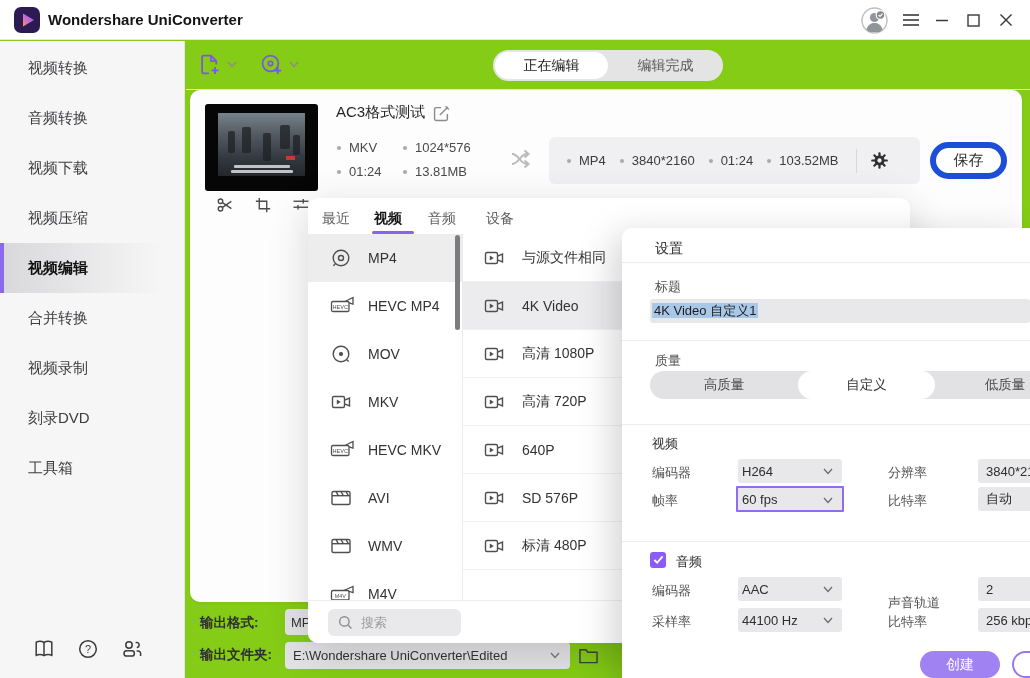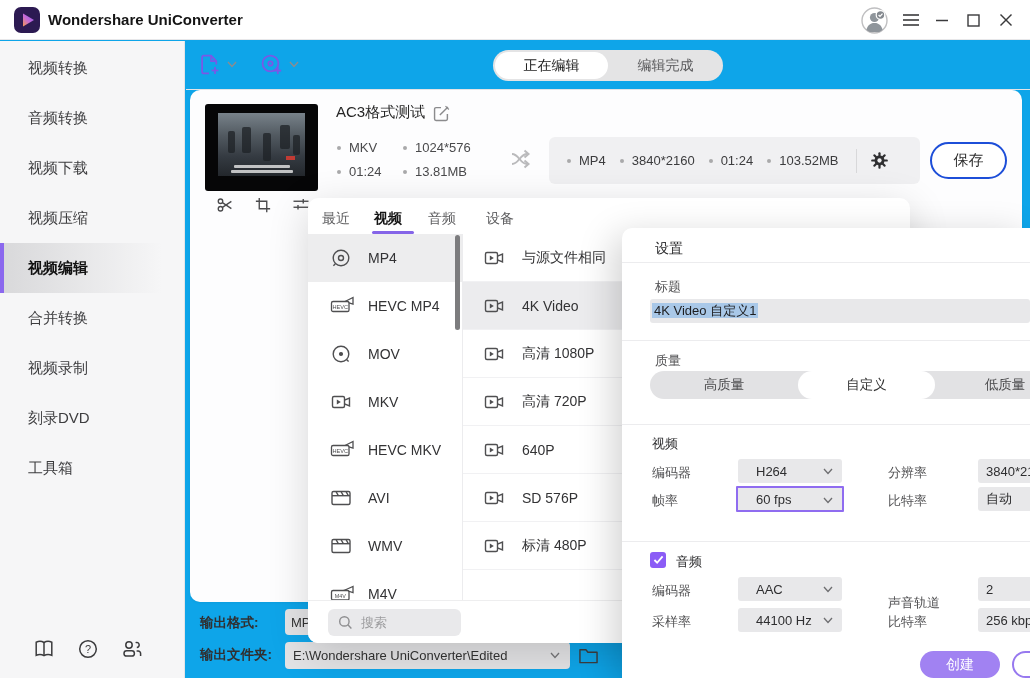--- a/index.html
+++ b/index.html
@@ -1,18 +1,18 @@
 <!DOCTYPE html>
 <html><head>
 <meta charset="utf-8">
 <style>
   * { margin:0; padding:0; box-sizing:border-box; }
   html,body { width:1030px; height:678px; overflow:hidden;
     font-family:"Liberation Sans","DejaVu Sans",sans-serif; background:#ededee; }
-  #screen { position:relative; width:1030px; height:678px; background:#0ea5e9; overflow:hidden; }
+  #screen { position:relative; width:1030px; height:678px; background:#84cc16; overflow:hidden; }
   .abs { position:absolute; }
 
   
   .titlebar { position:absolute; left:0; top:0; width:1030px; height:40px; background:#ffffff; border-bottom:1px solid #e7e7e9; z-index:40; }
   .logo { position:absolute; left:14px; top:7px; width:26px; height:26px; border-radius:7px; background:#2c1a52; }
   .app-title { position:absolute; left:48px; top:11px; font-size:15px; font-weight:600; color:#141414; }
   .winbtn { position:absolute; top:0; height:40px; display:flex; align-items:center; justify-content:center; cursor:default; }
 
   
   .sidebar { position:absolute; left:0; top:41px; width:185px; height:637px; background:#f6f6f7; border-right:1px solid #e5e5e7; z-index:2; }
@@ -36,21 +36,21 @@
     background:linear-gradient(180deg,#78828a 0%, #525a61 35%, #343a41 70%, #23272c 100%); }
   .scene .fig { position:absolute; background:#1d2126; opacity:.75; border-radius:2px; }
   .sub1,.sub2 { position:absolute; left:16px; height:3px; background:#e8e8e8; opacity:.8; border-radius:1px; }
   .redchip { position:absolute; width:9px; height:4px; background:#c23b34; }
   .file-title { position:absolute; left:146px; top:13px; font-size:15px; color:#262626; }
   .info-row { position:absolute; font-size:13px; color:#4a4a4c; display:flex; align-items:center; }
   .dot { display:inline-block; width:4px; height:4px; border-radius:50%; background:#a9a9ab; margin-right:8px; }
   .outbox { position:absolute; left:359px; top:47px; width:371px; height:47px; background:#f0f0f2; border-radius:6px; display:flex; align-items:center; padding-left:18px; }
   .outbox .oitem { display:flex; align-items:center; font-size:13px; color:#3c3c3e; margin-right:14px; white-space:nowrap; }
   .outbox .vline { width:1px; height:24px; background:#d8d8da; margin:0 13px 0 4px; }
-  .save-btn { position:absolute; left:740px; top:52px; width:77px; height:37px; border-radius:19px; border:2px solid #1d4ed8; background:#ffffff; font-size:15px; color:#2e2e2e; display:flex; align-items:center; justify-content:center; cursor:pointer;text-align:center; }
+  .save-btn { position:absolute; left:740px; top:52px; width:77px; height:37px; border-radius:19px; border:6px solid #1d4ed8; background:#ffffff; font-size:15px; color:#2e2e2e; display:flex; align-items:center; justify-content:center; cursor:pointer;text-align:center; }
   .tools { position:absolute; left:26px; top:106px; display:flex; gap:20px; }
 
   
   .b-label { position:absolute; font-size:13.5px; font-weight:600; color:#303032; z-index:0; }
   .b-drop { position:absolute; background:#e3e3e5; border-radius:4px; font-size:13px; color:#333; display:flex; align-items:center; z-index:0; }
 
   
   .popup { position:absolute; left:308px; top:198px; width:602px; height:445px; background:#ffffff; border-radius:10px; box-shadow:0 10px 40px rgba(0,0,0,.16); z-index:20; }
   .ptab { position:absolute; top:12px; font-size:14px; color:#5f5f61; cursor:pointer; }
   .ptab.on { color:#161616; font-weight:700; }
@@ -72,21 +72,21 @@
   
   .settings { position:absolute; left:622px; top:228px; width:408px; height:450px; background:#ffffff; border-radius:10px 0 0 0; box-shadow:-8px 8px 36px rgba(0,0,0,.18); z-index:30; }
   .st-head { position:absolute; left:33px; top:12px; font-size:14px; color:#2c2c2e; }
   .hline { position:absolute; left:0; width:408px; height:1px; background:#ececee; }
   .st-lbl { position:absolute; font-size:13px; color:#515153; }
   .st-input { position:absolute; left:28px; top:71px; width:380px; height:24px; background:#e8e8ea; border-radius:3px; line-height:24px; padding-left:2px; font-size:13px; color:#1d1d1f; }
   .st-input .selhl { background:#a9c8e8; padding:0 2px; }
   .quality { position:absolute; left:28px; top:143px; width:425px; height:28px; background:#e2e2e4; border-radius:14px; display:flex; align-items:center; }
   .q-opt { text-align:center; font-size:13.5px; color:#4b4b4d; }
   .q-opt.on { background:#ffffff; border-radius:14px; height:28px; line-height:28px; color:#333; }
-  .sel-box { position:absolute; width:104px; height:24px; background:#e8e8ea; border-radius:3px; display:flex; align-items:center; padding-left:18px; font-size:13px; color:#2e2e30; cursor:pointer; }
+  .sel-box { position:absolute; width:104px; height:24px; background:#e8e8ea; border-radius:3px; display:flex; align-items:center; padding-left:4px; font-size:13px; color:#2e2e30; cursor:pointer; }
   .sel-box .car { position:absolute; right:9px; top:9px; }
   .sel-box.focus { border:2px solid #8f6cf0; border-radius:1px; height:26px; background:#e8e8ea; }
   .val-box { position:absolute; width:80px; height:24px; background:#e8e8ea; border-radius:3px; display:flex; align-items:center; padding-left:8px; font-size:13px; color:#2e2e30; white-space:nowrap; overflow:hidden; }
   .chk { position:absolute; left:28px; top:324px; width:16px; height:16px; background:#8b5cf6; border-radius:3px; display:flex; align-items:center; justify-content:center; }
   .create-btn { position:absolute; left:298px; top:423px; width:80px; height:27px; border-radius:14px; background:#a182f2; color:#fff; font-size:14px; display:flex; align-items:center; justify-content:center; cursor:pointer; }
   .ghost-btn { position:absolute; left:390px; top:423px; width:80px; height:27px; border-radius:14px; border:2px solid #9779ef; background:#fff; cursor:pointer; }
 </style>
 </head>
 <body>
 

